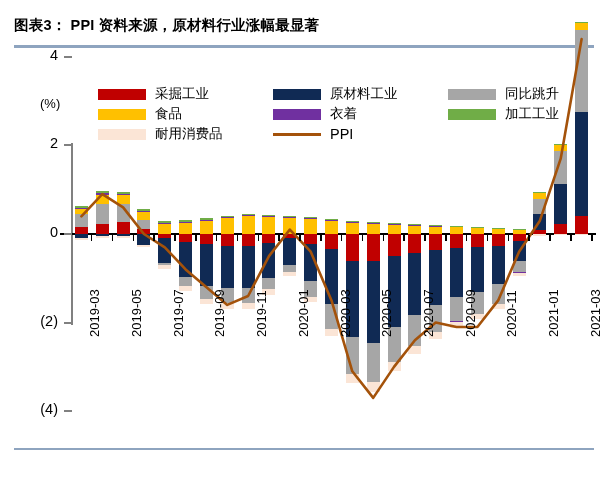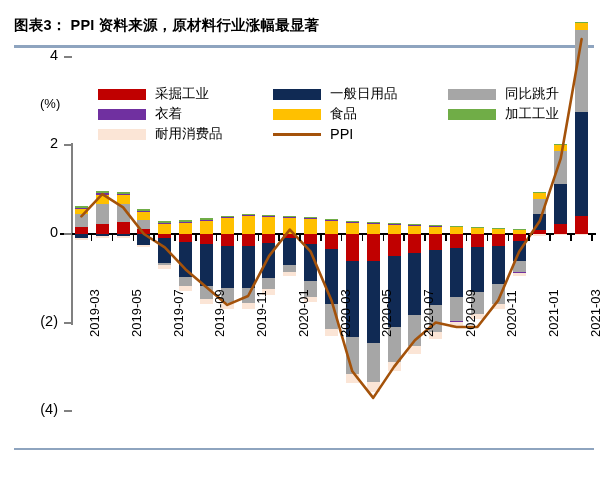--- a/index.html
+++ b/index.html
@@ -88,35 +88,35 @@
   <div class="header-rule"></div>
 
   <div class="legend">
     <div class="legend-row">
       <div class="legend-item c1">
         <span class="swatch" style="background:#c00000"></span>
         <span class="legend-label">采掘工业</span>
       </div>
       <div class="legend-item c2">
         <span class="swatch" style="background:#102a54"></span>
-        <span class="legend-label">一般日用品</span>
+        <span class="legend-label">原材料工业</span>
       </div>
       <div class="legend-item c3">
         <span class="swatch" style="background:#a6a6a6"></span>
         <span class="legend-label">同比跳升</span>
       </div>
     </div>
     <div class="legend-row">
+      <div class="legend-item c1">
+        <span class="swatch" style="background:#ffc000"></span>
+        <span class="legend-label">食品</span>
+      </div>
       <div class="legend-item c2">
         <span class="swatch" style="background:#7030a0"></span>
         <span class="legend-label">衣着</span>
-      </div>
-      <div class="legend-item c1">
-        <span class="swatch" style="background:#ffc000"></span>
-        <span class="legend-label">食品</span>
       </div>
       <div class="legend-item c3">
         <span class="swatch" style="background:#70ad47"></span>
         <span class="legend-label">加工工业</span>
       </div>
     </div>
     <div class="legend-row">
       <div class="legend-item c1">
         <span class="swatch" style="background:#fbe5d6"></span>
         <span class="legend-label">耐用消费品</span>

